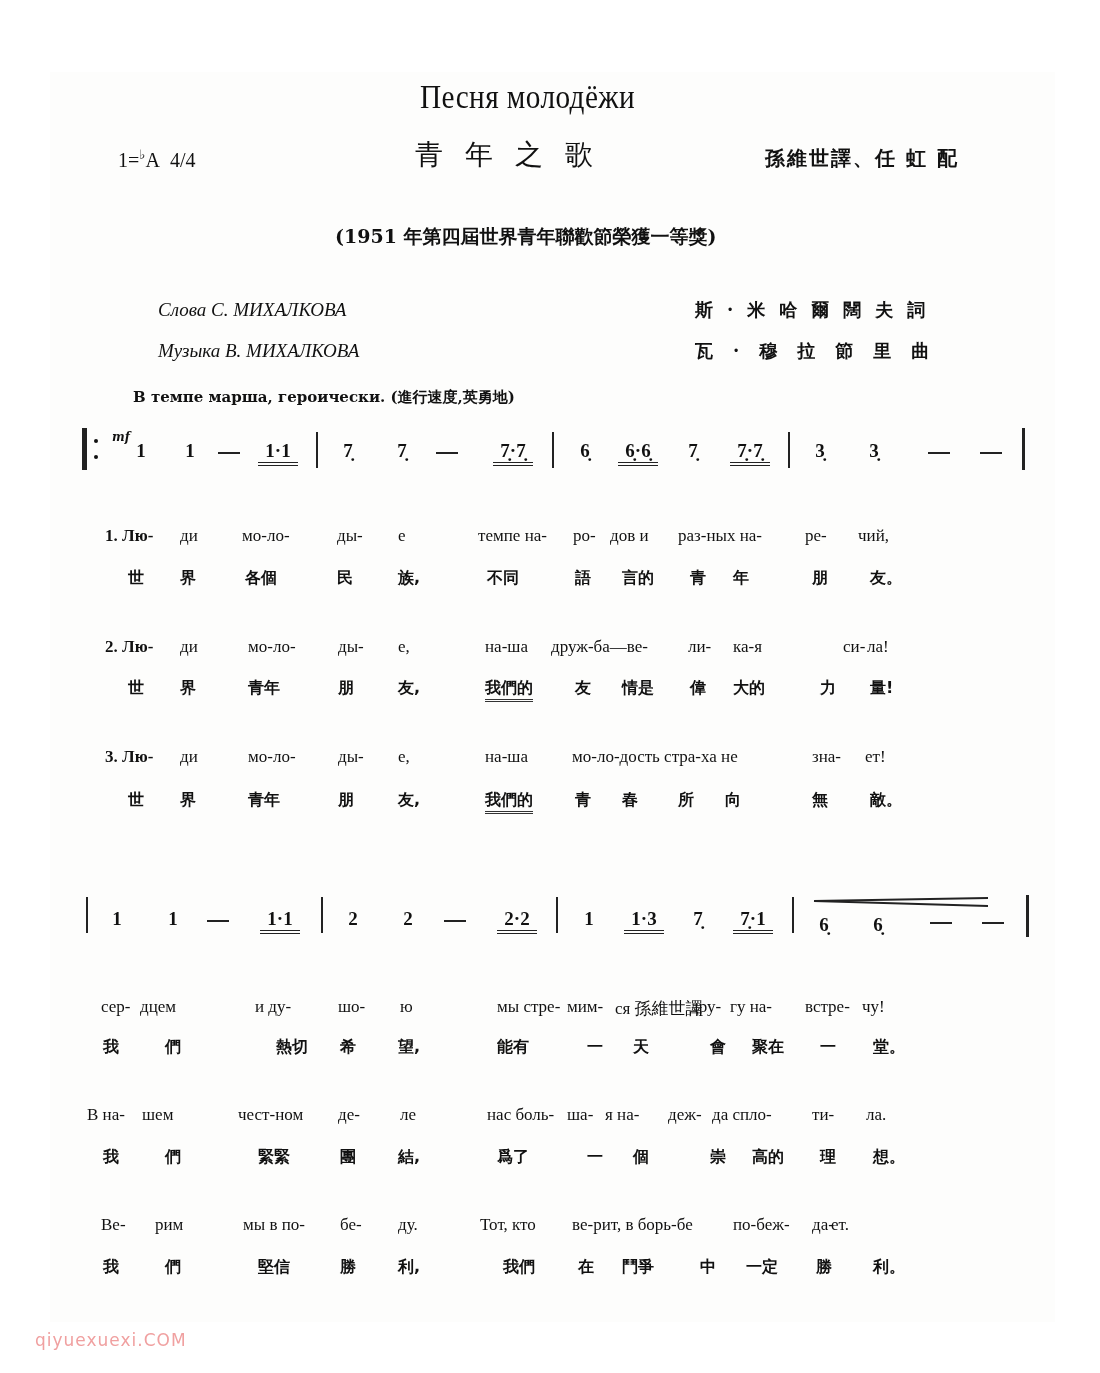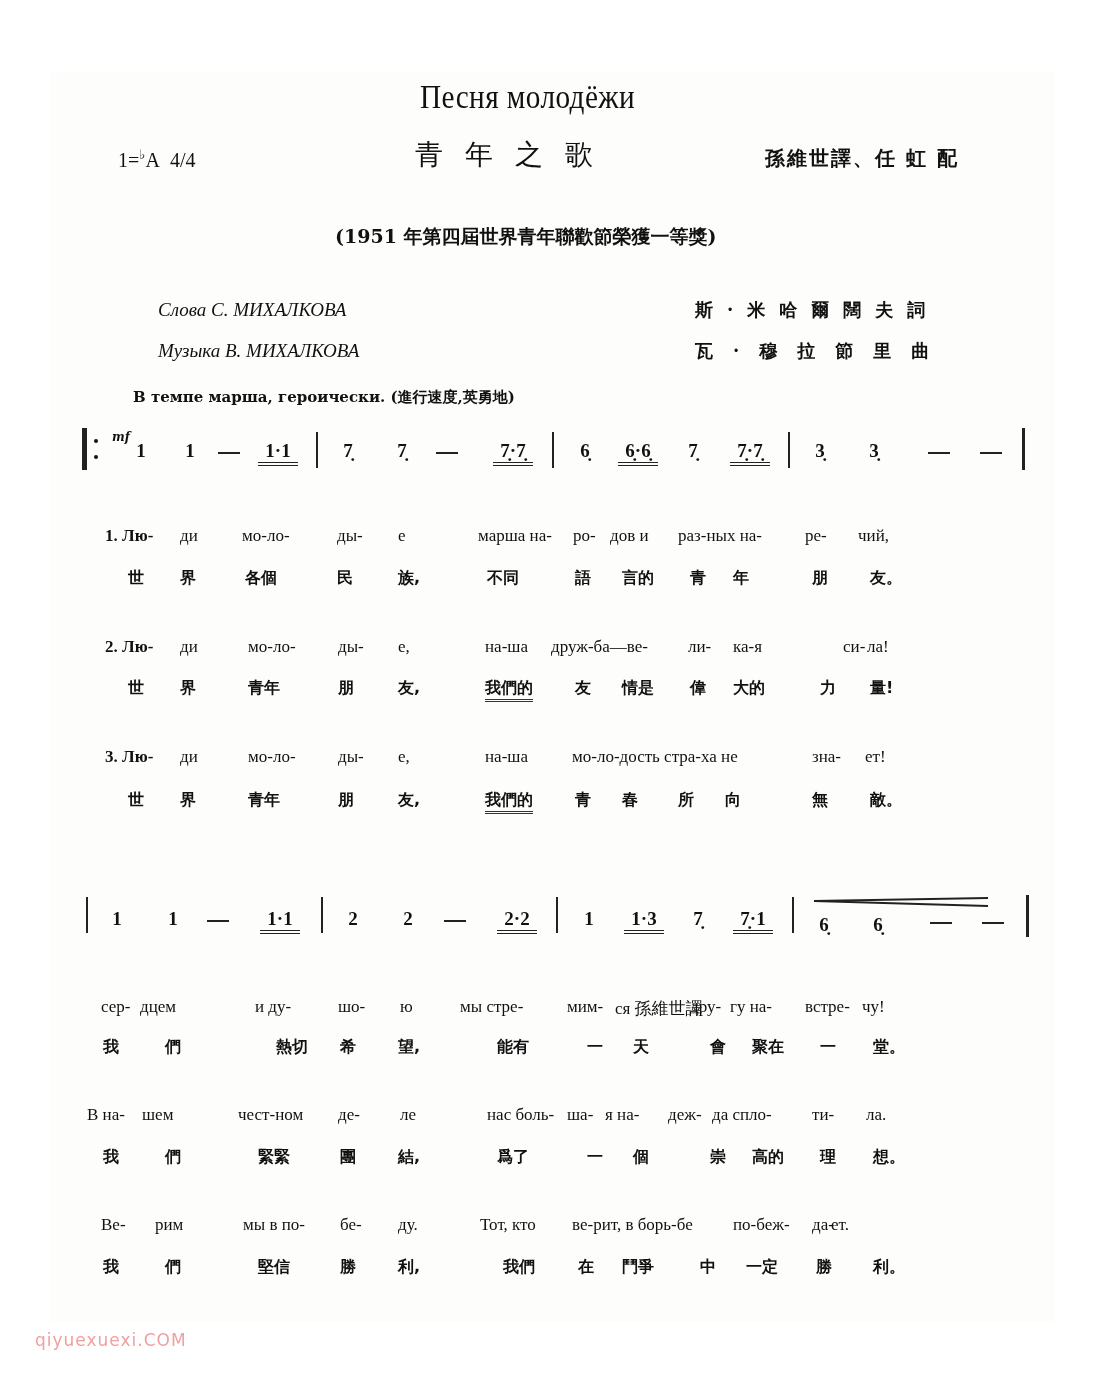--- a/index.html
+++ b/index.html
@@ -77,21 +77,21 @@
   <div class="bar" style="left:1022px;top:428px;height:42px;width:3px"></div>
 </div>
 
 <div>
   <div class="lyr" style="left:105px;top:526px">
     <b>1. Лю-</b></div>
   <div class="lyr" style="left:180px;top:526px">ди</div>
   <div class="lyr" style="left:242px;top:526px">мо-ло-</div>
   <div class="lyr" style="left:337px;top:526px">ды-</div>
   <div class="lyr" style="left:398px;top:526px">е</div>
-  <div class="lyr" style="left:478px;top:526px">марша на-</div>
+  <div class="lyr" style="left:478px;top:526px">темпе на-</div>
   <div class="lyr" style="left:573px;top:526px">ро-</div>
   <div class="lyr" style="left:610px;top:526px">дов и</div>
   <div class="lyr" style="left:678px;top:526px">раз-ных на-</div>
   <div class="lyr" style="left:805px;top:526px">ре-</div>
   <div class="lyr" style="left:858px;top:526px">чий,</div>
 
   <div class="lyr zh" style="left:128px;top:568px">世</div>
   <div class="lyr zh" style="left:180px;top:568px">界</div>
   <div class="lyr zh" style="left:245px;top:568px">各個</div>
   <div class="lyr zh" style="left:337px;top:568px">民</div>
@@ -187,21 +187,21 @@
   <div class="dash" style="left:982px;top:922px"></div>
   <div class="bar" style="left:1026px;top:895px;height:42px;width:3px"></div>
 </div>
 
 <div>
   <div class="lyr" style="left:101px;top:997px">сер-</div>
   <div class="lyr" style="left:140px;top:997px">дцем</div>
   <div class="lyr" style="left:255px;top:997px">и ду-</div>
   <div class="lyr" style="left:338px;top:997px">шо-</div>
   <div class="lyr" style="left:400px;top:997px">ю</div>
-  <div class="lyr" style="left:460px;top:997px">мы стре-</div>
+  <div class="lyr" style="left:497px;top:997px">мы стре-</div>
   <div class="lyr" style="left:567px;top:997px">мим-</div>
   <div class="lyr" style="left:615px;top:997px">ся 孫維世譯</div>
   <div class="lyr" style="left:690px;top:997px">дру-</div>
   <div class="lyr" style="left:730px;top:997px">гу на-</div>
   <div class="lyr" style="left:805px;top:997px">встре-</div>
   <div class="lyr" style="left:862px;top:997px">чу!</div>
 
   <div class="lyr zh" style="left:103px;top:1037px">我</div>
   <div class="lyr zh" style="left:165px;top:1037px">們</div>
   <div class="lyr zh" style="left:276px;top:1037px">熱切</div>

